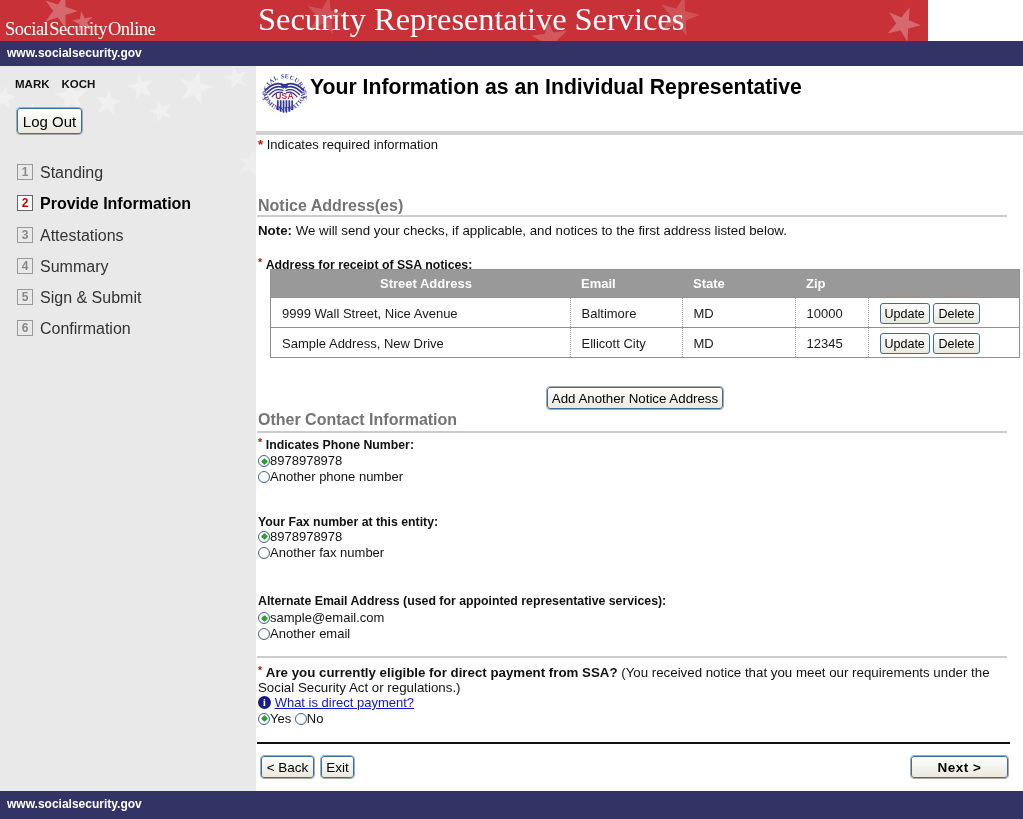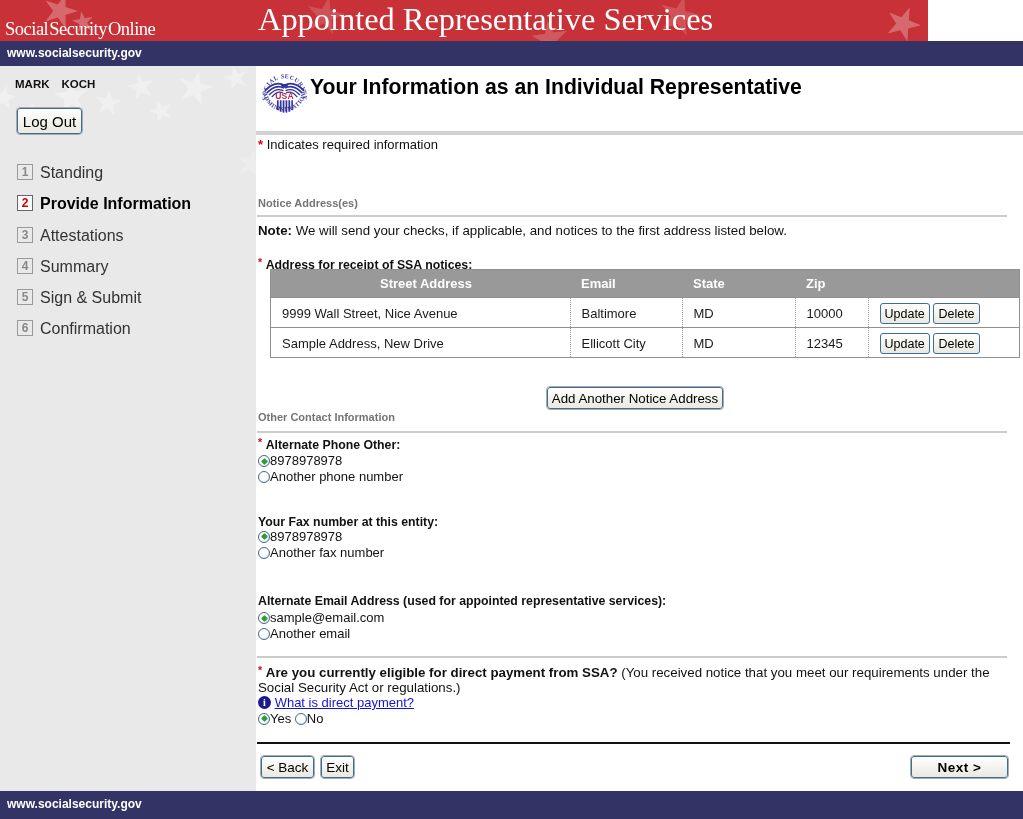--- a/index.html
+++ b/index.html
@@ -19,21 +19,21 @@
 #logout{left:17px;top:42px;width:65px;height:26px;font-size:15px;}
 button.btn{font-family:"Liberation Sans",sans-serif;font-size:14px;color:#000;background:linear-gradient(#fefefe,#e9e9df);border:1px solid #3b6e9b;border-radius:3px;outline:1px solid #aaa;outline-offset:0px;padding:0;}
 ul#menu{list-style:none;margin:0;padding:0;position:absolute;left:17px;top:98px;}
 ul#menu li{height:31.3px;position:relative;font-size:16px;color:#333;}
 ul#menu li .num{display:inline-block;width:14px;height:14px;border:1px solid #999;text-align:center;font-size:12px;font-weight:bold;color:#888;line-height:14px;vertical-align:2px;margin-right:7px;background:#e9e9e9;}
 ul#menu li.active{font-weight:bold;color:#000;}
 ul#menu li.active .num{border:1px solid #666;color:#cc0000;background:#fff;}
 
 #content{top:66px;left:256px;width:767px;height:725px;background:#fff;font-size:13px;}
 h1{position:absolute;left:54px;top:9px;margin:0;font-size:21.2px;color:#000;white-space:nowrap;}
-.grayhead{position:absolute;left:2px;font-size:11px;font-weight:bold;color:#747474;white-space:nowrap;}
+.grayhead{position:absolute;left:2px;font-size:16px;font-weight:bold;color:#747474;white-space:nowrap;}
 .hr1{position:absolute;left:0px;width:767px;height:4px;background:#d2d2d2;}
 .hr2{position:absolute;left:1px;width:750px;height:2px;background:#ccc;}
 .red{color:#dd0000;}
 .ast{color:#dd0000;font-size:10.5px;font-weight:bold;vertical-align:2.5px;}
 .b{font-weight:bold;}
 .bl{font-weight:bold;font-size:12.3px;}
 
 #addrtbl{position:absolute;left:14px;top:203px;width:750px;border:1px solid #919191;border-collapse:collapse;font-size:13px;}
 #addrtbl th{background:#999999;color:#fff;font-size:13px;text-align:left;height:27px;padding:0 0 0 11px;font-weight:bold;}
 #addrtbl td{height:27px;padding:2px 0 0 11px;border-top:1px solid #919191;border-left:1px dotted #999;color:#1a1a1a;}
@@ -60,21 +60,21 @@
       <use href="#st" transform="translate(60,11) scale(1.8) rotate(18)"></use>
       <use href="#st" transform="translate(83,22) scale(1.1) rotate(-10)"></use>
       <use href="#st" transform="translate(325,16) scale(2.0) rotate(12)" opacity="0.55"></use>
       <use href="#st" transform="translate(550,39) scale(1.9) rotate(-8)" opacity="0.7"></use>
       <use href="#st" transform="translate(679,16) scale(2.1) rotate(15)" opacity="0.6"></use>
       <use href="#st" transform="translate(903,24) scale(1.8) rotate(22)"></use>
       <use href="#st" transform="translate(1022,22) scale(1.5) rotate(-15)"></use>
     </g>
   </svg>
   <div class="abs" id="sso">Social Security Online</div>
-  <div class="abs" id="bigtitle">Appointed Representative Services</div>
+  <div class="abs" id="bigtitle">Security Representative Services</div>
 </div>
 <div class="abs" id="navytop">
     <span>www.socialsecurity.gov</span>
   </div>
 <div class="abs" id="sidebar">
   <svg width="256" height="140" style="position:absolute;top:0;left:0">
     <g fill="#ffffff" opacity="0.34">
       <use href="#st" transform="translate(195,22) scale(1.8) rotate(14)"></use>
       <use href="#st" transform="translate(141,21) scale(1.4) rotate(-12)"></use>
       <use href="#st" transform="translate(108,37) scale(1.4) rotate(8)"></use>
@@ -155,21 +155,21 @@
           <td>Ellicott City</td>
           <td>MD</td>
           <td>12345</td>
           <td><button class="sm">Update</button> <button class="sm">Delete</button></td>
         </tr>
   </tbody>
     </table>
   <button class="btn abs" style="left:291px;top:321px;height:22px;width:176px;font-size:13.3px;padding:0;">Add Another Notice Address</button>
   <div class="grayhead" style="top:345px;">Other Contact Information</div>
   <div class="hr2" style="top:365px;"></div>
-  <div class="row" style="top:370px;"><span class="ast">*</span> <span class="bl">Alternate Phone Other:</span></div>
+  <div class="row" style="top:370px;"><span class="ast">*</span> <span class="bl">Indicates Phone Number:</span></div>
   <div class="row" style="top:387px;"><span class="radio sel"></span>8978978978</div>
   <div class="row" style="top:402.5px;"><span class="radio"></span>Another phone number</div>
   <div class="row" style="top:448px;"><span class="bl">Your Fax number at this entity:</span></div>
   <div class="row" style="top:462.8px;"><span class="radio sel"></span>8978978978</div>
   <div class="row" style="top:478.8px;"><span class="radio"></span>Another fax number</div>
   <div class="row" style="top:527px;"><span class="bl">Alternate Email Address (used for appointed representative services):</span></div>
   <div class="row" style="top:544px;"><span class="radio sel"></span>sample@email.com</div>
   <div class="row" style="top:560px;"><span class="radio"></span>Another email</div>
   <div class="hr2" style="top:590px;"></div>
   <div class="row" style="top:595.5px;width:745px;white-space:normal;line-height:16px;font-size:13.3px;"><span class="ast">*</span> <span class="b" style="font-size:13.3px">Are you currently eligible for direct payment from SSA?</span> (You received notice that you meet our requirements under the Social Security Act or regulations.)</div>

